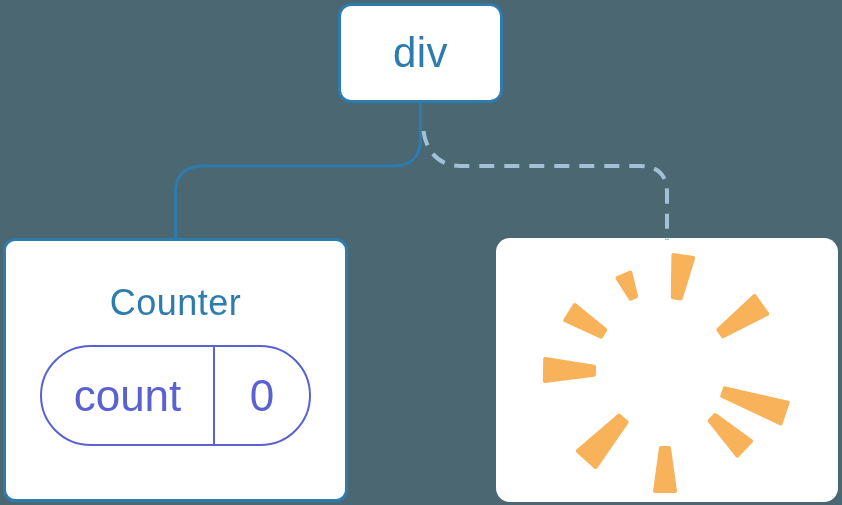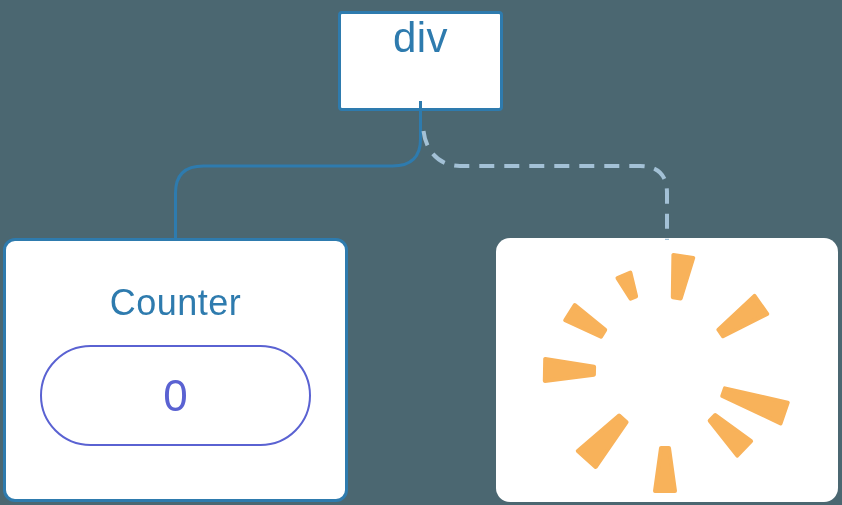--- a/index.html
+++ b/index.html
@@ -5,23 +5,23 @@
   * { margin:0; padding:0; box-sizing:border-box; }
   html,body { width:842px; height:505px; overflow:hidden; }
   body { background: var(--background, #4b6771); font-family:"Liberation Sans", sans-serif; }
   .canvas { position:relative; width:842px; height:505px; background: var(--background, #4b6771); }
 
   .connectors { position:absolute; left:0; top:0; width:842px; height:505px; z-index:3; pointer-events:none; }
   .solid-edge { fill:none; stroke: var(--node-blue, #2e7bae); stroke-width:3; }
   .dashed-edge { fill:none; stroke: var(--dashed-blue, #a3c1d6); stroke-width:4; stroke-dasharray:15 10; }
 
   .node-root {
-    position:absolute; left:338px; top:11px; width:165px; height:100px; z-index:2;
-    background: var(--card-white, #fff); border:3px solid var(--node-blue, #2e7bae); border-radius:4px;
-    display:flex; justify-content:center;
+    position:absolute; left:338px; top:3px; width:165px; height:100px; z-index:2;
+    background: var(--card-white, #fff); border:3px solid var(--node-blue, #2e7bae); border-radius:13px;
+    display:flex; align-items:center; justify-content:center;
   }
   .node-root .label { color: var(--node-blue, #2e7bae); font-size:42px; font-weight:500; letter-spacing:0.5px; }
 
   .card { position:absolute; top:238px; height:264px; background: var(--card-white, #fff); z-index:2; }
   .card-counter {
     left:3px; width:345px; border:3px solid var(--node-blue, #2e7bae); border-radius:12px;
     display:flex; flex-direction:column; align-items:center;
   }
   .card-counter .title {
     margin-top:40px; color: var(--node-blue, #2e7bae); font-size:36px; font-weight:500; line-height:1.2;
@@ -46,20 +46,21 @@
 
 <div class="canvas">
 
   <div class="node-root">
     <span class="label">div</span>
   </div>
 
   <div class="card card-counter">
     <div class="title">Counter</div>
     <div class="state-pill">
+      <div class="cell cell-key">count</div>
       <div class="cell cell-value">0</div>
     </div>
   </div>
 
   <div class="card card-removed">
     <svg class="poof" id="poof-svg" viewBox="0 0 342 264">
         <polygon points="226.3,158.0 284.6,185.4 291.7,164.6 228.9,150.4" fill="#f8b25a" stroke="#f8b25a" stroke-width="4" stroke-linejoin="round"></polygon>
         <polygon points="213.7,182.7 241.2,217.6 255.1,203.2 219.3,177.0" fill="#f8b25a" stroke="#f8b25a" stroke-width="4" stroke-linejoin="round"></polygon>
         <polygon points="165.0,210.0 159.0,253.0 179.0,253.0 173.0,210.0" fill="#f8b25a" stroke="#f8b25a" stroke-width="4" stroke-linejoin="round"></polygon>
         <polygon points="123.1,177.5 81.8,212.9 99.6,229.0 130.6,184.2" fill="#f8b25a" stroke="#f8b25a" stroke-width="4" stroke-linejoin="round"></polygon>

